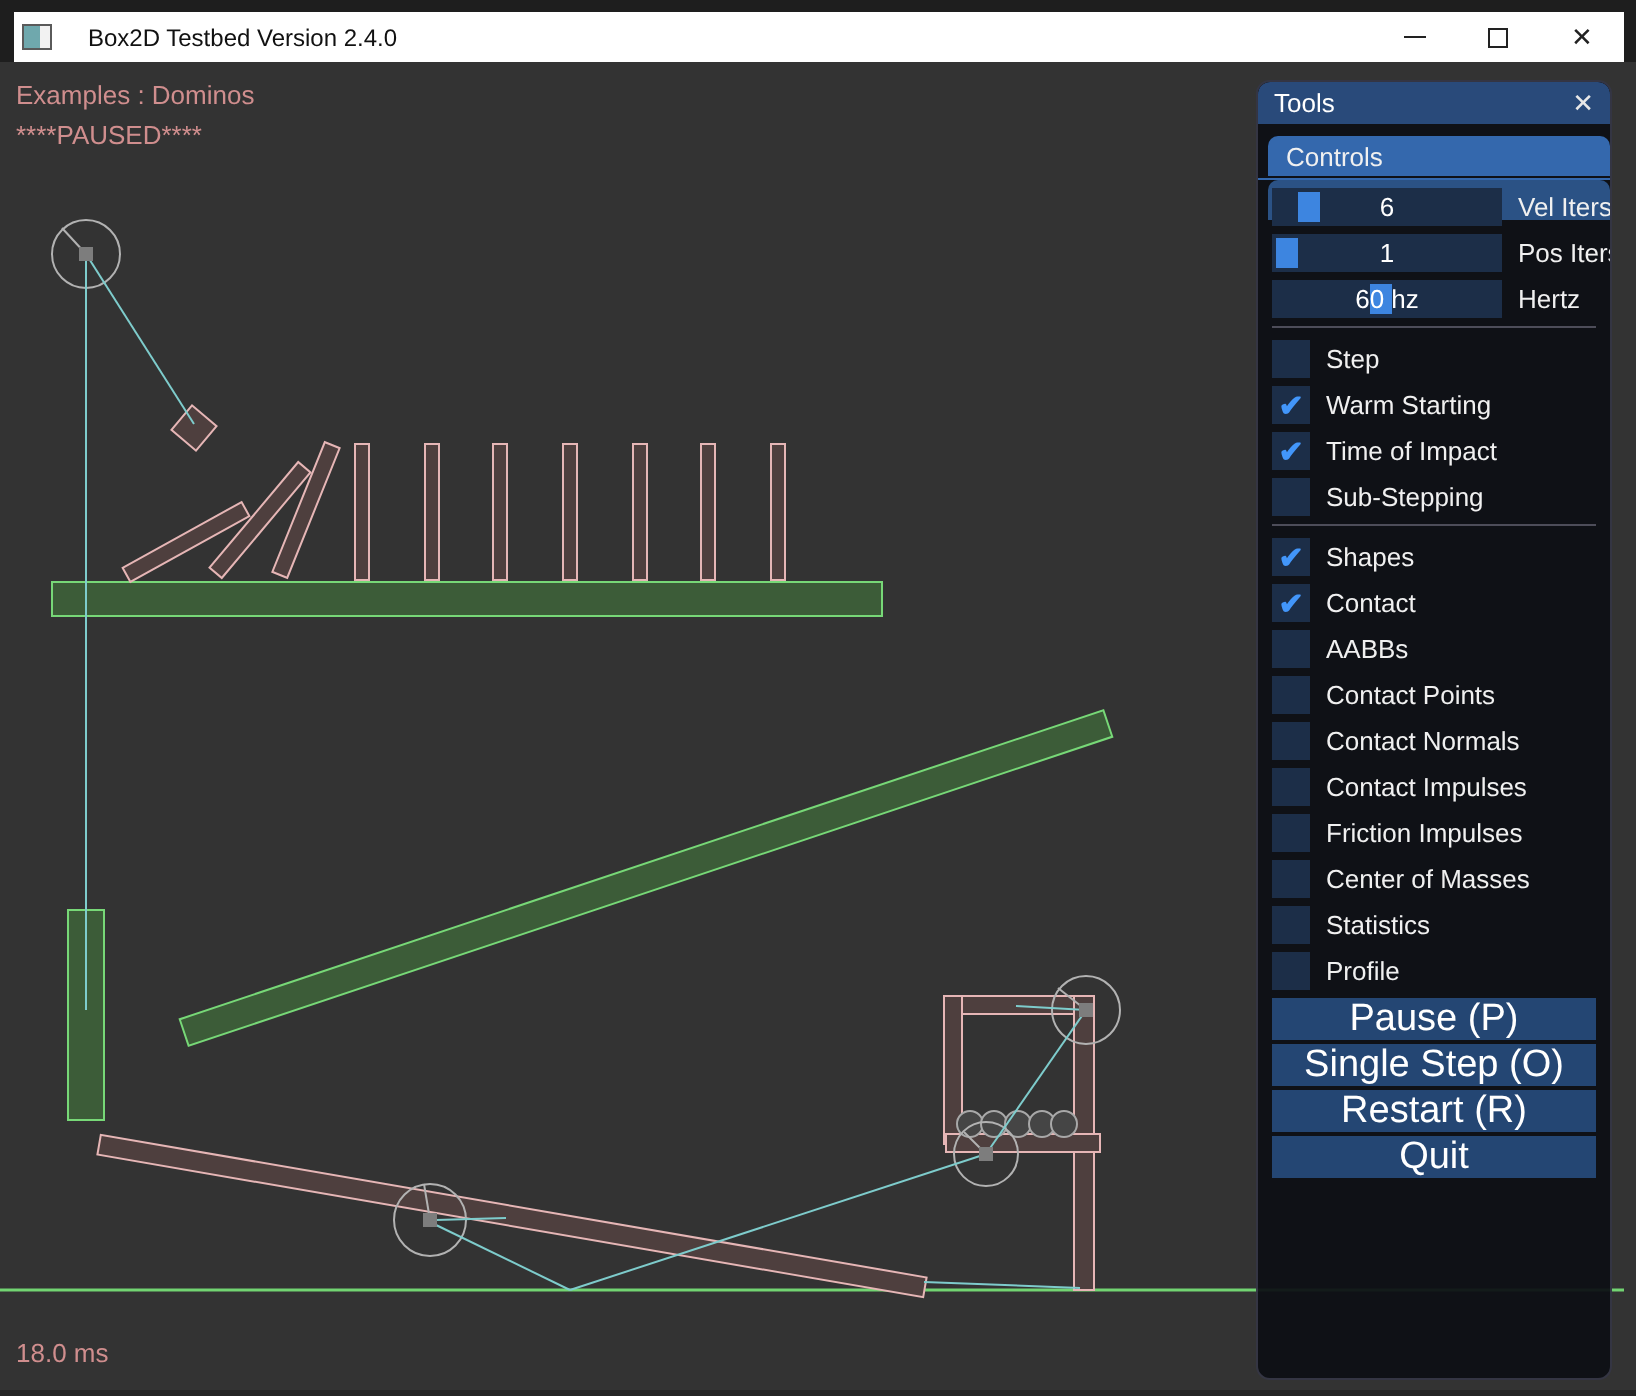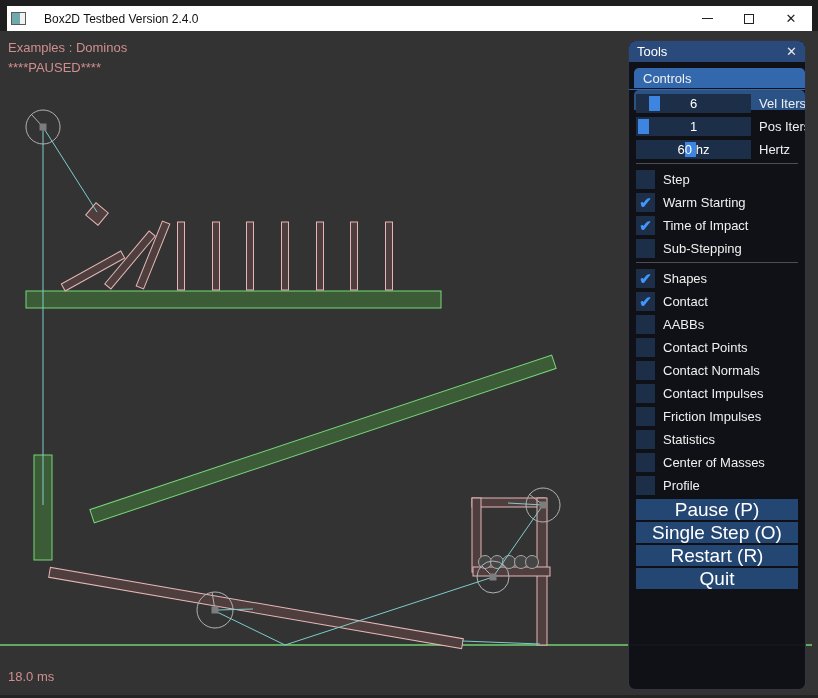--- a/index.html
+++ b/index.html
@@ -209,25 +209,25 @@
         <div class="crow">
           <span class="cbox"></span>
           <span class="clabel">Contact Impulses</span>
         </div>
         <div class="crow">
           <span class="cbox"></span>
           <span class="clabel">Friction Impulses</span>
         </div>
         <div class="crow">
           <span class="cbox"></span>
+          <span class="clabel">Center of Masses</span>
+        </div>
+        <div class="crow">
+          <span class="cbox"></span>
           <span class="clabel">Statistics</span>
-        </div>
-        <div class="crow">
-          <span class="cbox"></span>
-          <span class="clabel">Center of Masses</span>
         </div>
         <div class="crow">
           <span class="cbox"></span>
           <span class="clabel">Profile</span>
         </div>
       </div>
     <div class="btns" id="btns">
         <div class="pbtn">Pause (P)</div>
         <div class="pbtn">Single Step (O)</div>
         <div class="pbtn">Restart (R)</div>

